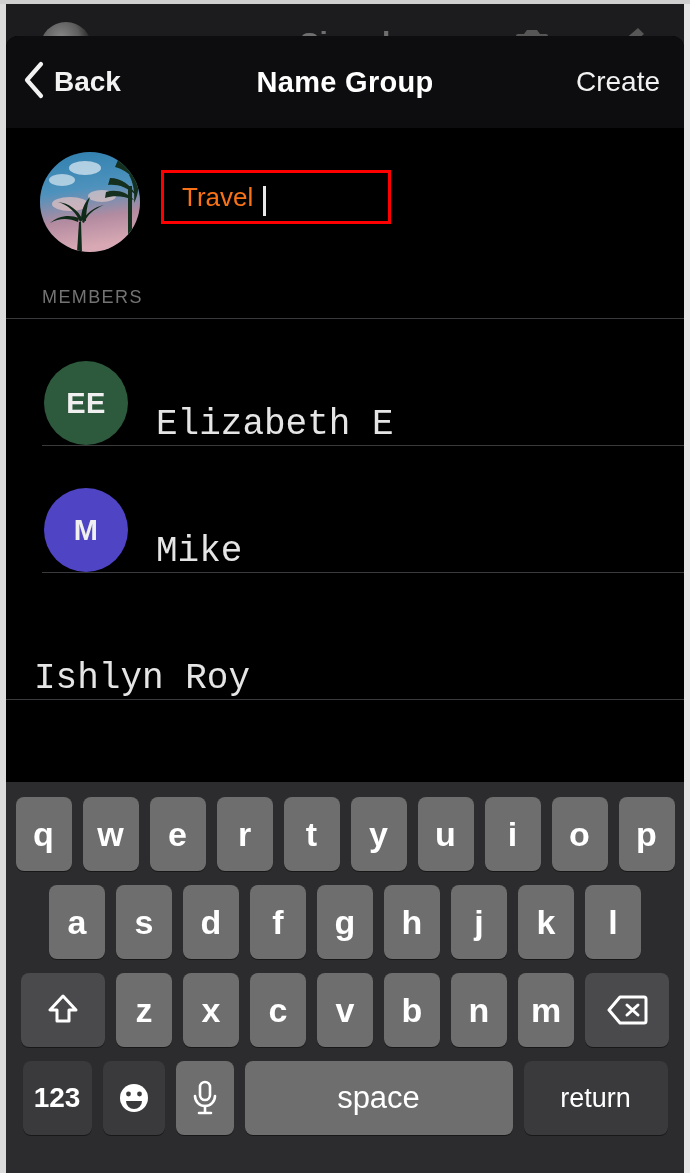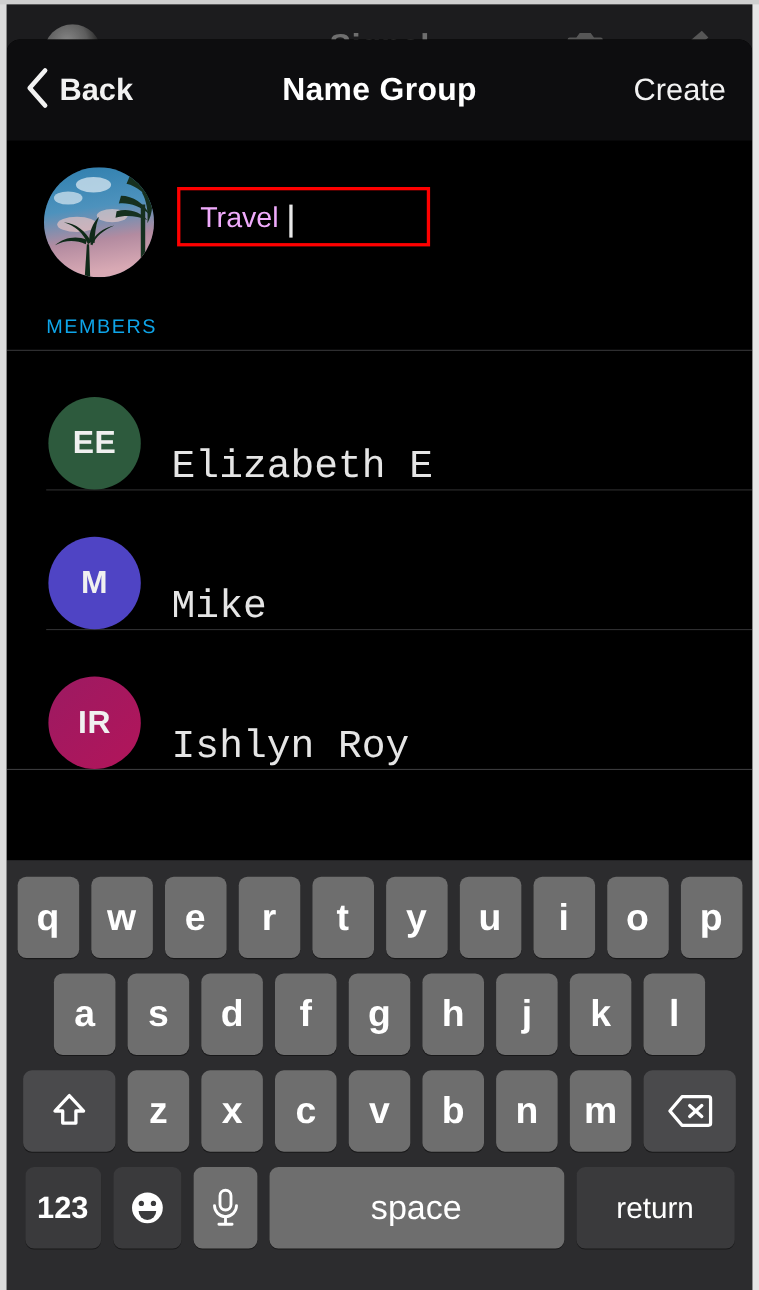--- a/index.html
+++ b/index.html
@@ -115,39 +115,39 @@
     left:155px; top:42px;
     width:230px; height:54px;
     border:3px solid #ff0000;
     display:flex; align-items:center;
     background:#000;
   }
   #name-input {
     flex:1;
     background:transparent;
     border:0; outline:0;
-    color:#f0abfc;
+    color:#f97316;
     font-family:"Liberation Sans", sans-serif;
     font-size:26px;
     padding-left:18px;
     caret-color:#e8e8e8;
   }
   #caret {
     position:absolute;
     left:99px; top:13px;
     width:3px; height:30px;
     background:#e8e8e8;
   }
 
   
   #members-header {
     height:42px;
     padding-left:36px;
     display:flex; align-items:center;
-    color:#0ea5e9;
+    color:#737373;
     font-size:18px;
     letter-spacing:1.4px;
     background:#000;
   }
   .hr { height:1px; background:#3a3a3c; }
   .hr.inset { margin-left:36px; }
 
   
   .member-row {
     height:126px;
@@ -290,21 +290,20 @@
     </div>
     <div class="hr inset"></div>
 
     <div class="member-row">
       <div class="member-avatar" style="background:#4f44c4">M</div>
       <div class="member-name">Mike</div>
     </div>
     <div class="hr inset"></div>
 
     <div class="member-row">
-      <div class="member-avatar" style="background:linear-gradient(135deg,#9c1a62,#b2155a)">IR</div>
       <div class="member-name">Ishlyn Roy</div>
     </div>
     <div class="hr"></div>
 
     <div id="list-filler"></div>
   </div>
 
   <div id="keyboard">
 
     <div class="kb-row">

